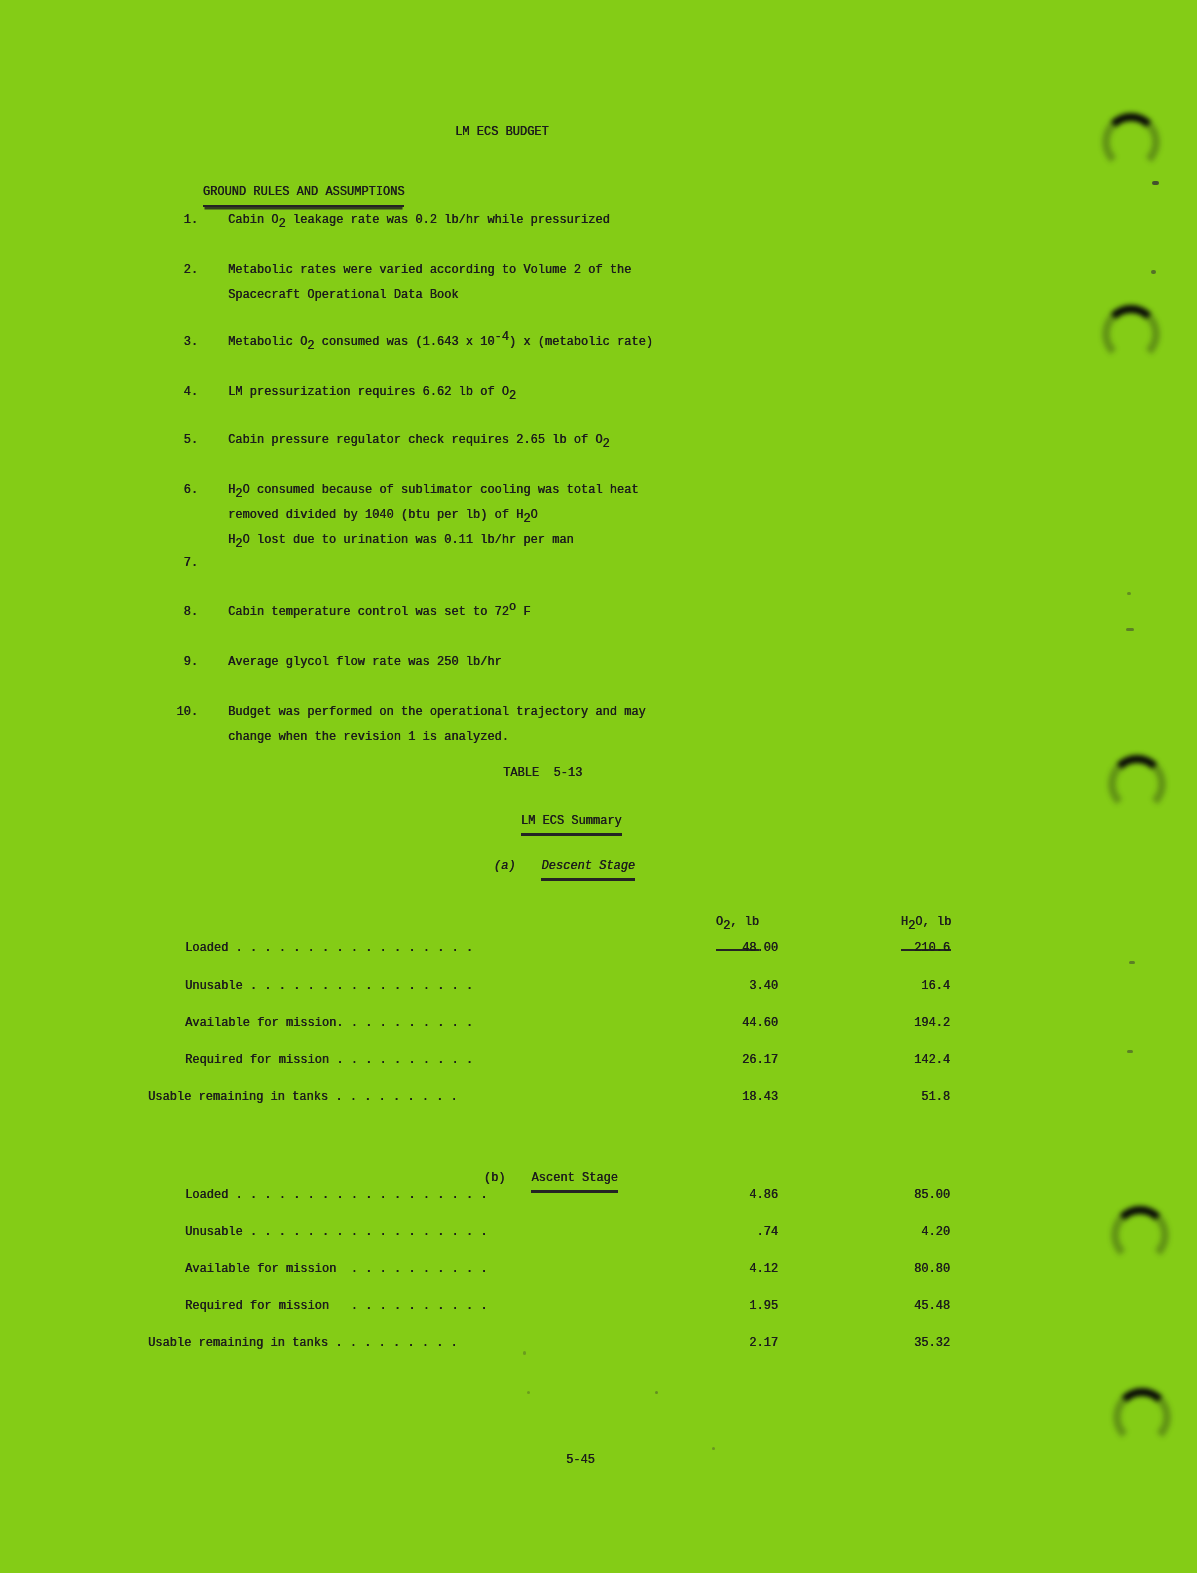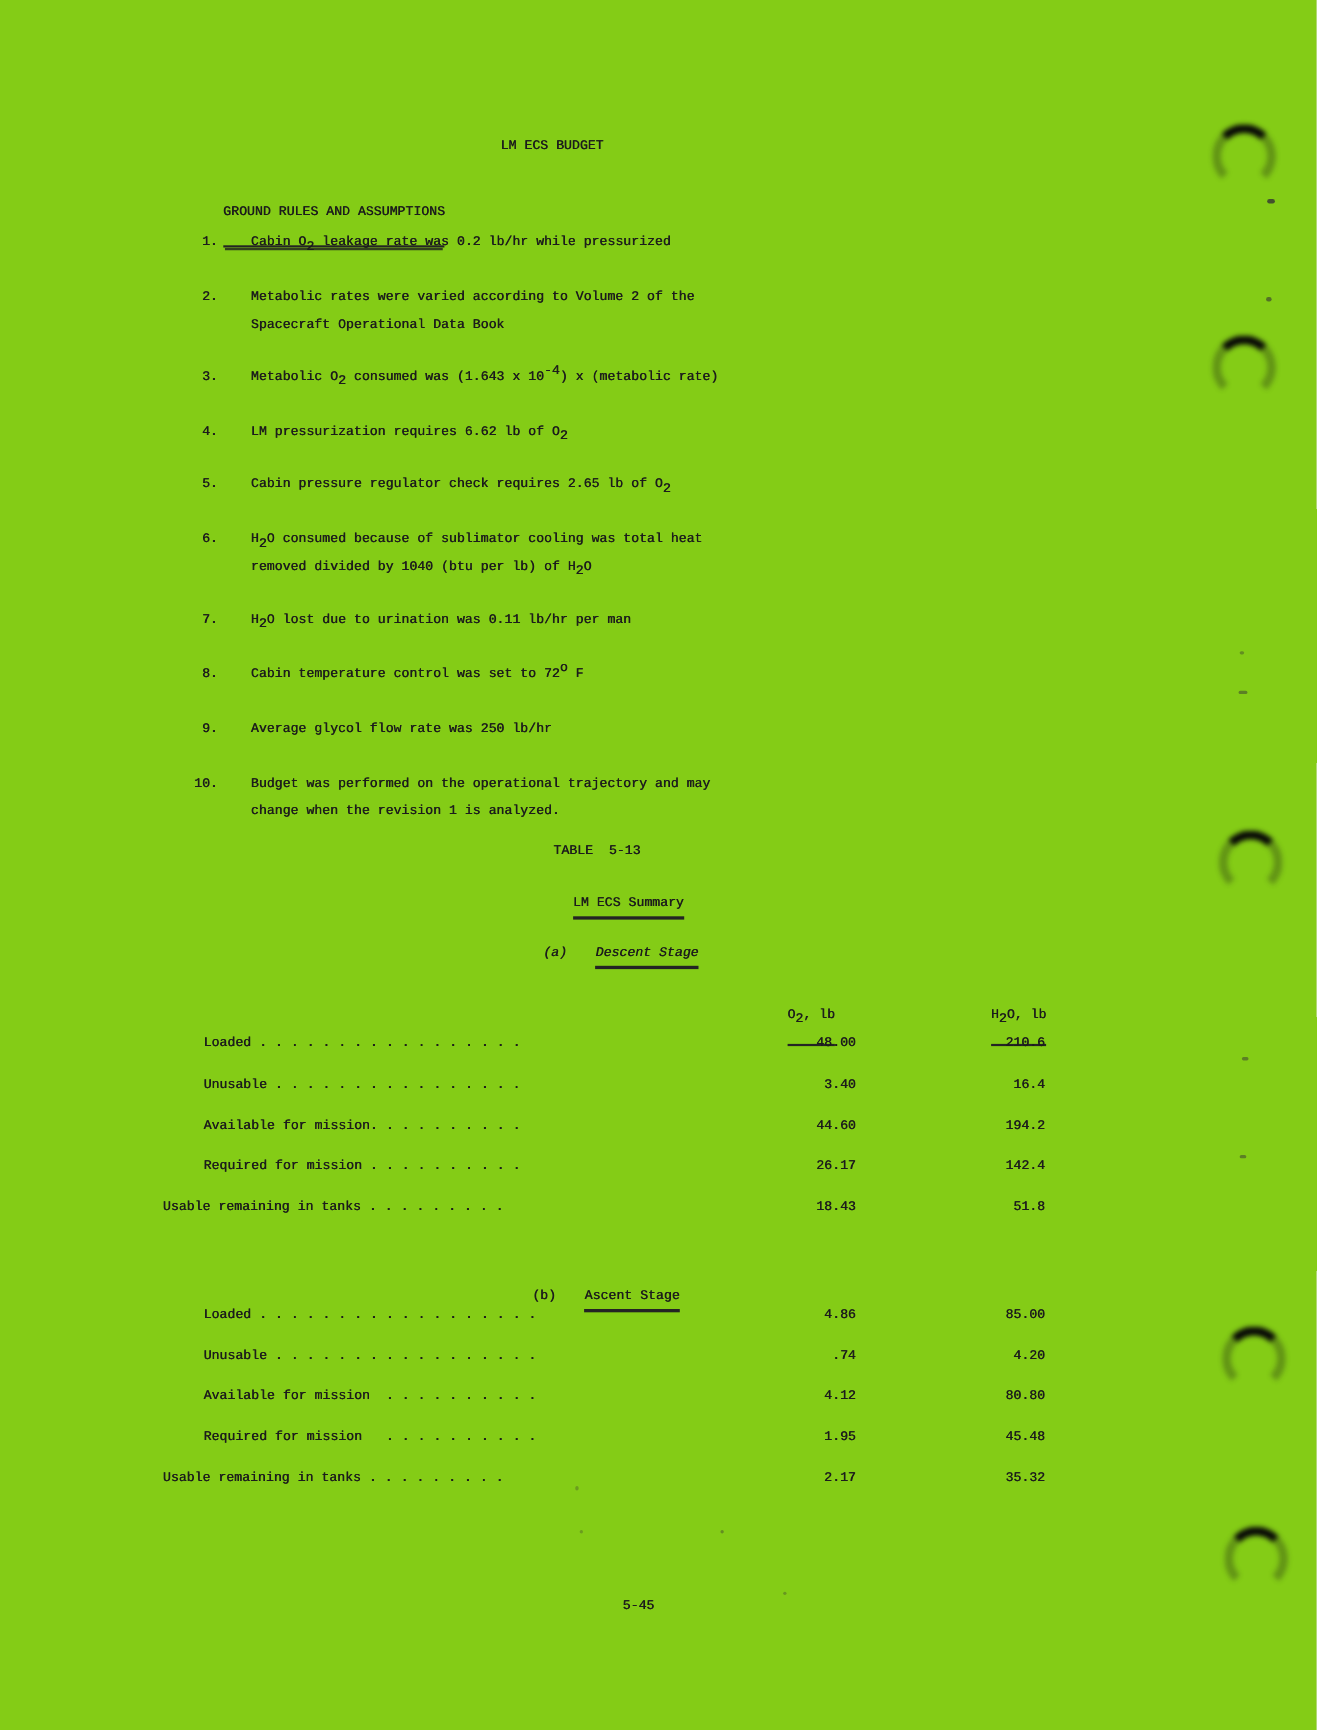--- a/index.html
+++ b/index.html
@@ -3,21 +3,21 @@
 <meta charset="utf-8">
 <style>
   html,body{margin:0;padding:0;background:#e8e8e8;}
   .page{
     position:relative;width:1197px;height:1573px;background:#84cc16;overflow:hidden;
     font-family:"Liberation Mono", monospace;font-size:12px;color:#1c1c1c;
     text-shadow:0.4px 0 0 currentColor;
   }
   .abs{position:absolute;white-space:pre;line-height:24px;}
   .u1{border-bottom:3px solid #242424;padding-bottom:1px;line-height:22px;display:inline-block;}
-  .u2{border-bottom:2px solid #242424;box-shadow:0 4px 0 -1.5px rgba(30,30,30,.8);padding-bottom:20px;line-height:22px;display:inline-block;}
+  .u2{border-bottom:2px solid #242424;box-shadow:0 4px 0 -1.5px rgba(30,30,30,.8);padding-bottom:2px;line-height:22px;display:inline-block;}
   .sub{position:relative;top:.35em;}
   .sup{position:relative;top:-.42em;}
   .num{position:absolute;left:148px;width:50px;text-align:right;white-space:pre;line-height:24px;}
   .itxt{position:absolute;left:228px;white-space:pre;line-height:25px;}
   .row{position:absolute;left:148px;width:812px;height:30px;white-space:pre;line-height:25px;}
   .row .lbl{position:absolute;top:0;}
   .row .o2v{position:absolute;left:508px;width:122px;text-align:right;top:0;}
   .row .h2ov{position:absolute;left:652px;width:150px;text-align:right;top:0;}
   .th{position:absolute;white-space:pre;line-height:24px;}
   .thline{display:inline-block;border-bottom:2.5px solid #242424;padding-bottom:15px;}
@@ -53,21 +53,21 @@
       <div class="num" style="top: 330px;">3.</div>
       <div class="itxt" style="top: 330px;">Metabolic O<span class="sub">2</span> consumed was (1.643 x 10<span class="sup">-4</span>) x (metabolic rate)</div>
       <div class="num" style="top: 380px;">4.</div>
       <div class="itxt" style="top: 380px;">LM pressurization requires 6.62 lb of O<span class="sub">2</span></div>
       <div class="num" style="top: 428px;">5.</div>
       <div class="itxt" style="top: 428px;">Cabin pressure regulator check requires 2.65 lb of O<span class="sub">2</span></div>
       <div class="num" style="top: 478px;">6.</div>
       <div class="itxt" style="top: 478px;">H<span class="sub">2</span>O consumed because of sublimator cooling was total heat</div>
       <div class="itxt" style="top: 503px;">removed divided by 1040 (btu per lb) of H<span class="sub">2</span>O</div>
       <div class="num" style="top: 551px;">7.</div>
-      <div class="itxt" style="top: 551px;">H<span class="sub">2</span>O lost due to urination was 0.11 lb/hr per man</div>
+      <div class="itxt" style="top: 528px;">H<span class="sub">2</span>O lost due to urination was 0.11 lb/hr per man</div>
       <div class="num" style="top: 600px;">8.</div>
       <div class="itxt" style="top: 600px;">Cabin temperature control was set to 72<span class="sup">o</span> F</div>
       <div class="num" style="top: 650px;">9.</div>
       <div class="itxt" style="top: 650px;">Average glycol flow rate was 250 lb/hr</div>
       <div class="num" style="top: 700px;">10.</div>
       <div class="itxt" style="top: 700px;">Budget was performed on the operational trajectory and may</div>
       <div class="itxt" style="top: 725px;">change when the revision 1 is analyzed.</div>
     </div>
 
   <div class="abs" style="left:503px;top:761px;">TABLE  5-13</div>

